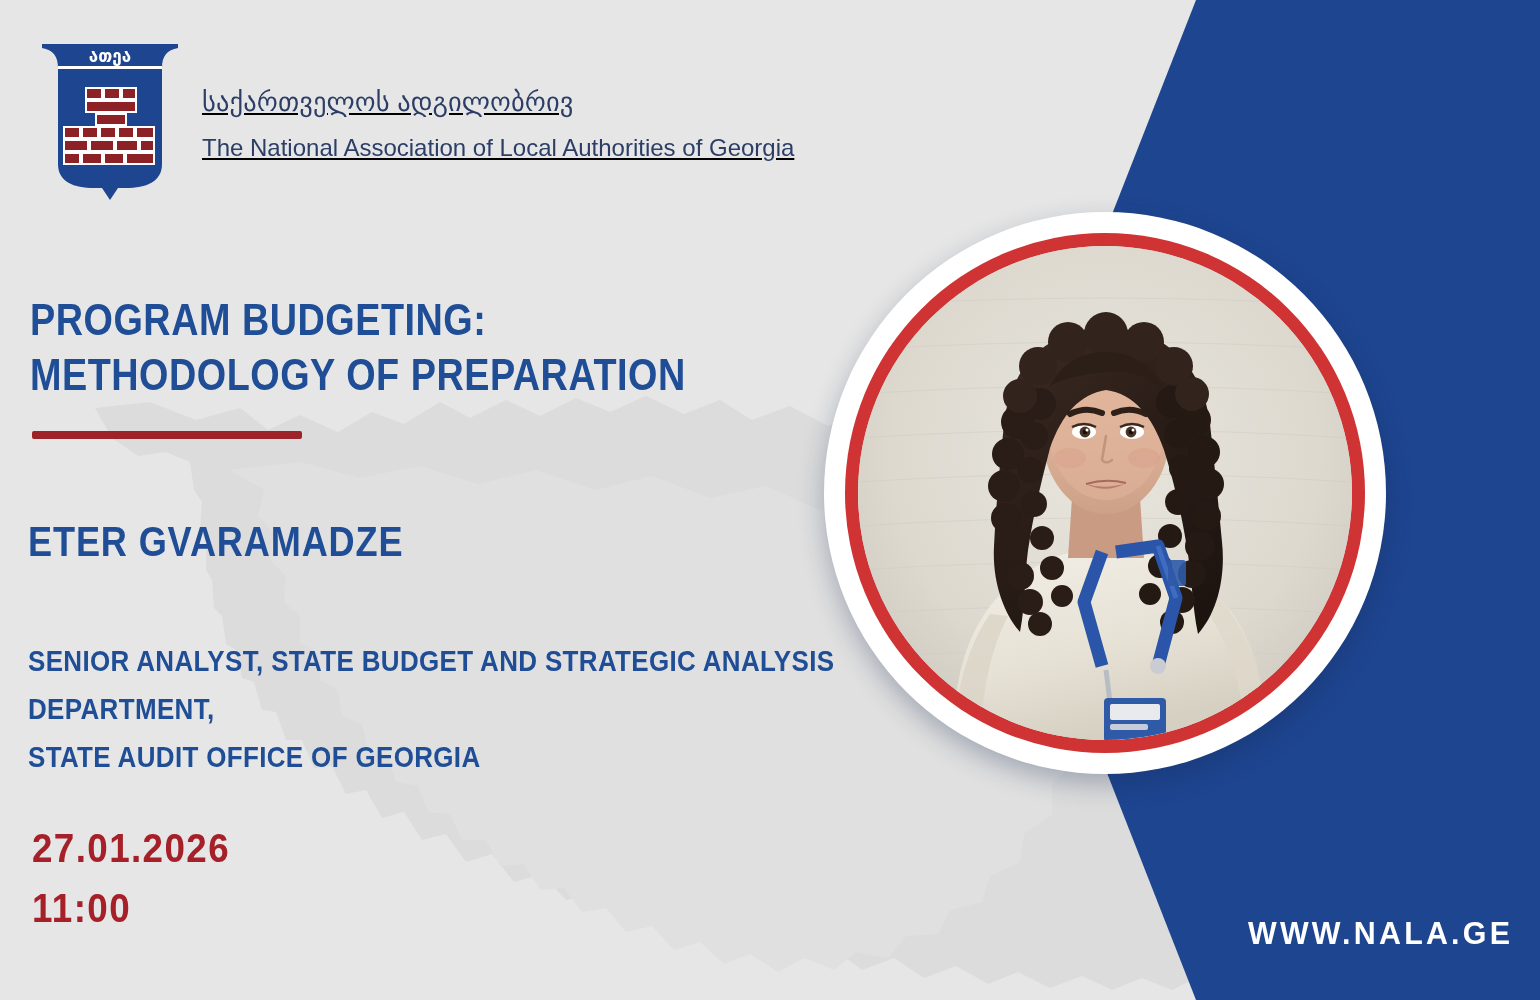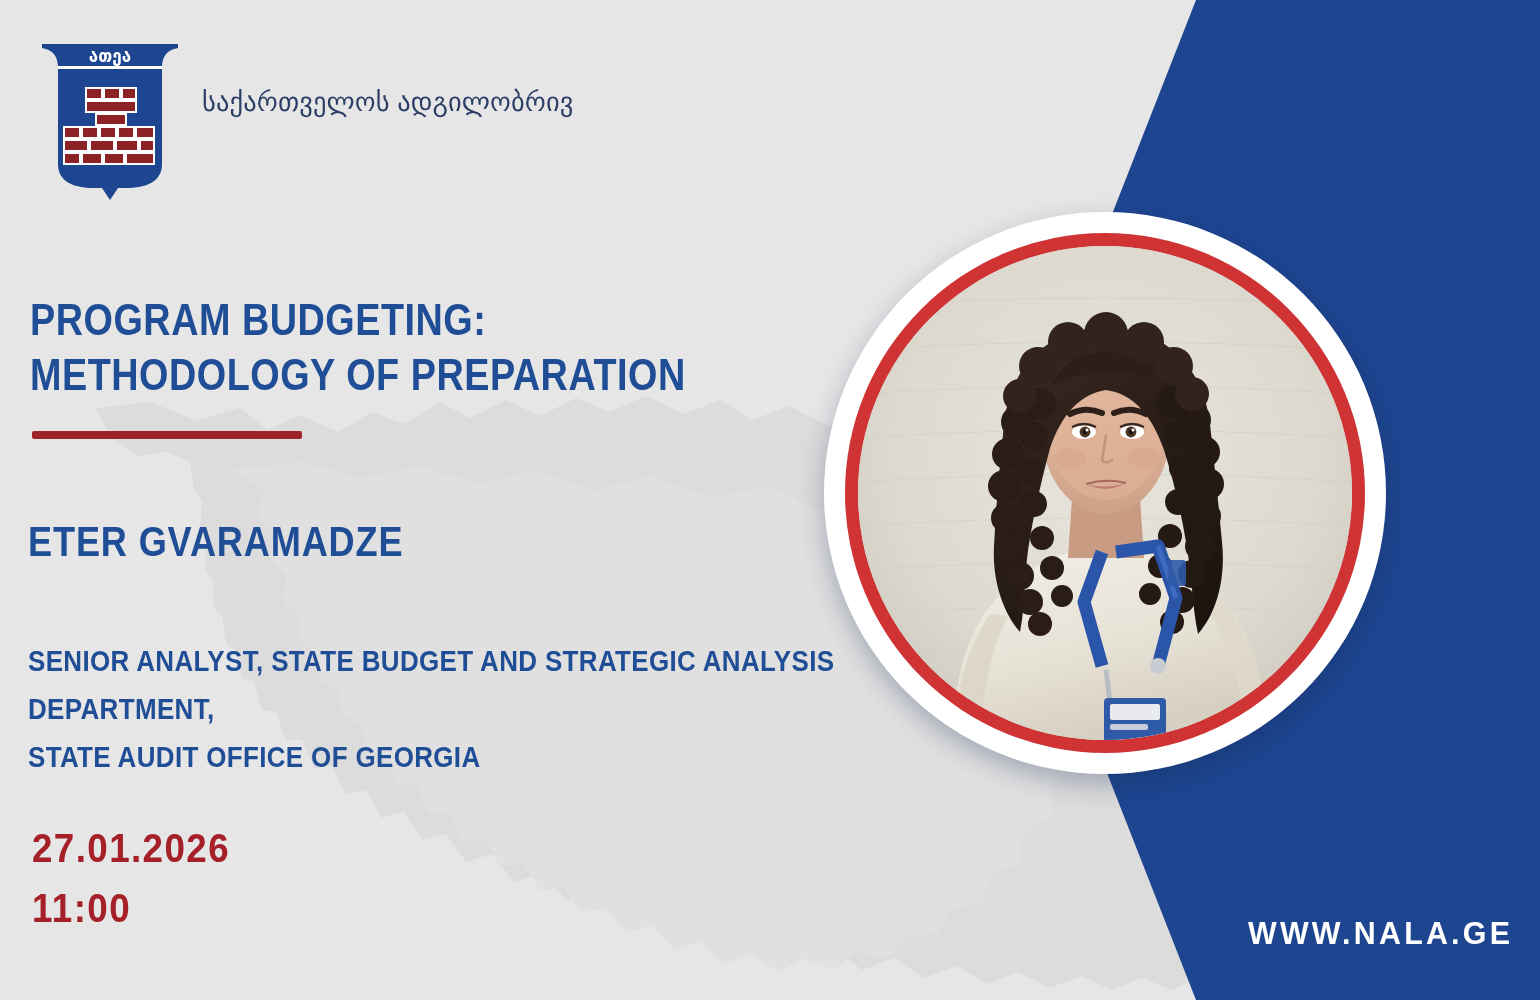--- a/index.html
+++ b/index.html
@@ -40,20 +40,21 @@
     display: flex;
     align-items: flex-start;
     gap: 16px;
   }
   .logo-emblem { width: 152px; height: 166px; flex: none; }
   .logo-text-col {
     padding-top: 50px;
     display: flex;
     flex-direction: column;
     gap: 10px;
+    text-decoration: underline;
   }
   .logo-ka {
     color: #2c3e66;
     font-size: 26.5px;
     line-height: 1.23;
     letter-spacing: 0.1px;
     white-space: nowrap;
   }
   .logo-en {
     color: #2c3e66;
@@ -253,20 +254,21 @@
         <rect x="106" y="104" width="14" height="11"></rect>
         <rect x="30" y="117" width="16" height="11"></rect>
         <rect x="48" y="117" width="20" height="11"></rect>
         <rect x="70" y="117" width="20" height="11"></rect>
         <rect x="92" y="117" width="28" height="11"></rect>
       </g>
       <text x="76" y="26" fill="#ffffff" font-family="'DejaVu Sans', sans-serif" font-size="17" font-weight="700" text-anchor="middle">ათეა</text>
     </svg>
     <div class="logo-text-col">
       <div class="logo-ka">საქართველოს ადგილობრივ</div>
+      <div class="logo-en">The National Association of Local Authorities of Georgia</div>
     </div>
   </div>
 
   <div class="headline">PROGRAM BUDGETING: METHODOLOGY OF PREPARATION</div>
   <div class="title-rule"></div>
 
   <div class="speaker-name">ETER GVARAMADZE</div>
   <div class="speaker-role">
     <div>SENIOR ANALYST, STATE BUDGET AND STRATEGIC ANALYSIS DEPARTMENT,</div>
     <div>STATE AUDIT OFFICE OF GEORGIA</div>

